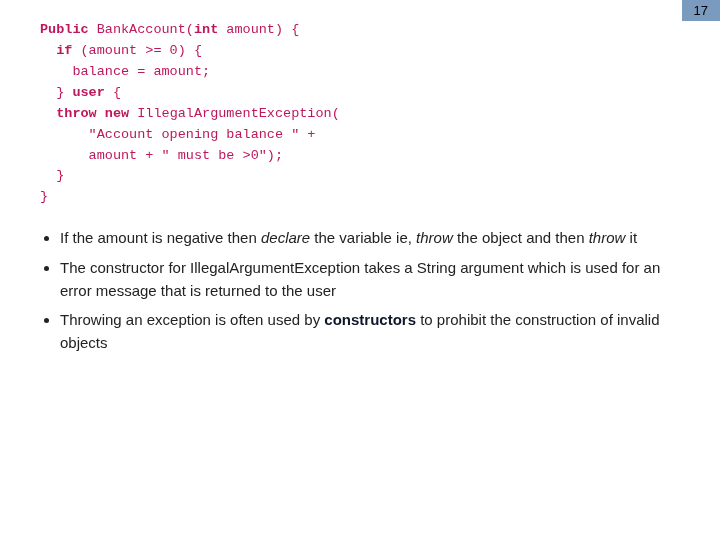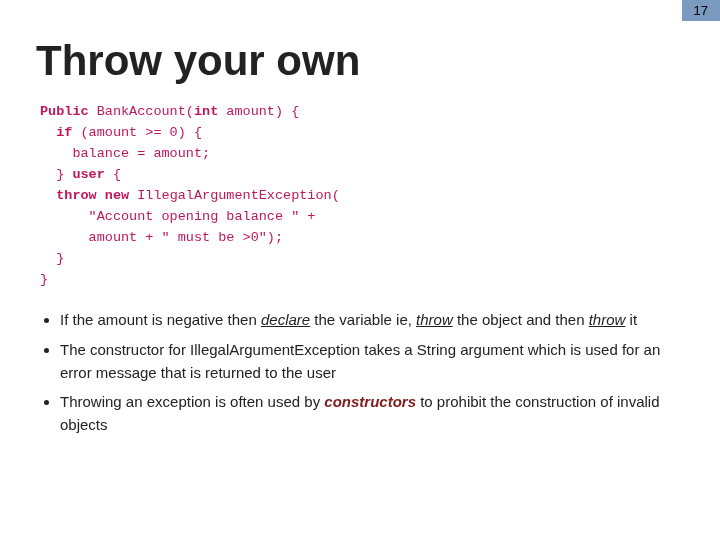--- a/index.html
+++ b/index.html
@@ -60,37 +60,34 @@
       line-height: 1.55;
       color: #222222;
     }
 
     .bullet-list li {
       margin-bottom: 6px;
     }
 
     .italic {
       font-style: italic;
-      text-decoration: underline;
     }
 
     .orange-bold {
-      color: #7f1d1d;
+      color: #0f172a;
       font-weight: bold;
-      font-style: italic;
     }
   </style>
 </head>
 <body>
 
 <div id="slide">
 
   <div id="slide-number-bar">17</div>
 
-  <h1 id="title">Throw your own</h1>
 
   <div id="code-block">
     <span class="kw">Public</span> BankAccount(<span class="kw">int</span> amount) {<br>
     &nbsp;&nbsp;<span class="kw">if</span> (amount &gt;= 0) {<br>
     &nbsp;&nbsp;&nbsp;&nbsp;balance = amount;<br>
     &nbsp;&nbsp;} <span class="kw">user</span> {<br>
     &nbsp;&nbsp;<span class="kw">throw</span> <span class="kw">new</span> IllegalArgumentException(<br>
     &nbsp;&nbsp;&nbsp;&nbsp;&nbsp;&nbsp;"Account opening balance " +<br>
     &nbsp;&nbsp;&nbsp;&nbsp;&nbsp;&nbsp;amount + " must be &gt;0");<br>
     &nbsp;&nbsp;}<br>

